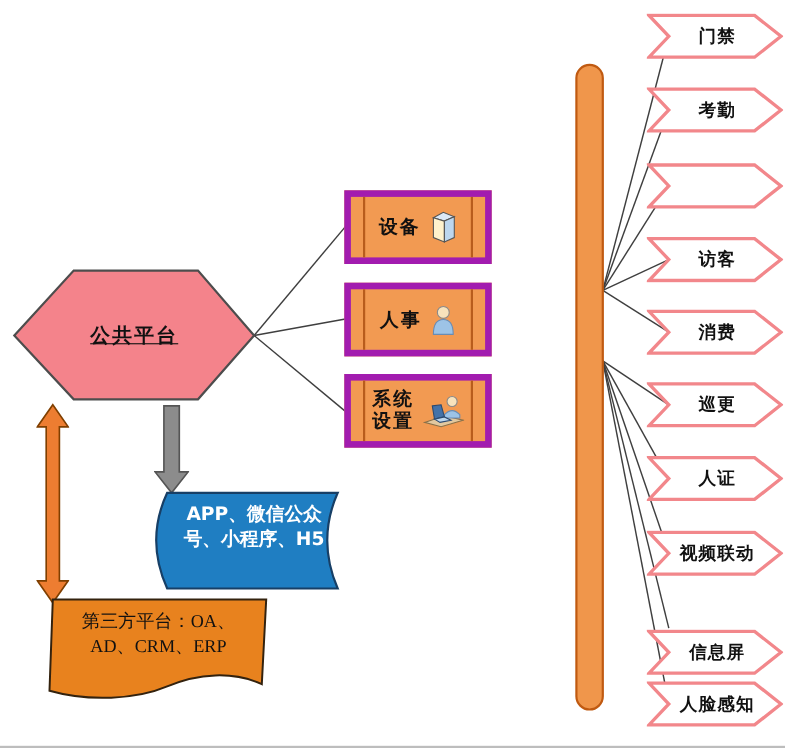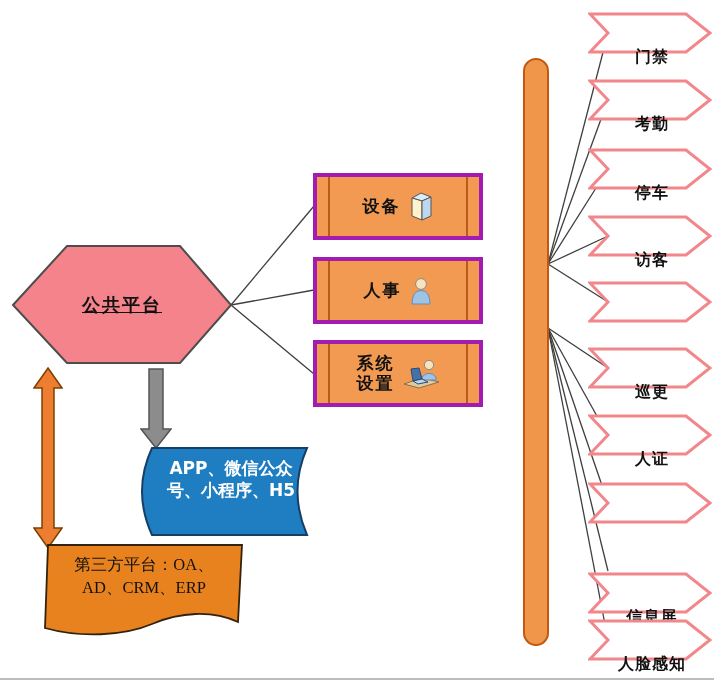--- a/index.html
+++ b/index.html
@@ -13,39 +13,39 @@
   
   #connectors{position:absolute;left:0;top:0;z-index:1;}
   
   .hex-label{
     position:absolute;left:10px;top:244px;width:224px;height:122px;z-index:3;
     display:flex;align-items:center;justify-content:center;
     font-weight:bold;font-size:18px;color:#111;letter-spacing:2px;text-decoration:underline;
   }
   
   .module{
-    position:absolute;left:313px;width:170px;height:67px;z-index:2;
-    background:#F29A52;border:4px solid #a21caf;box-sizing:border-box;
+    position:absolute;left:313px;width:134px;height:67px;z-index:2;
+    background:#F29A52;border:6px solid #a21caf;box-sizing:border-box;
     display:flex;align-items:center;justify-content:center;gap:7px;
   }
   .module .sidebar-line{
     position:absolute;top:0;bottom:0;width:2px;background:#B85C1C;
   }
   .module .sidebar-line.left{left:11px;}
   .module .sidebar-line.right{right:11px;}
   .module-label{font-weight:bold;font-size:17px;color:#111;letter-spacing:2px;}
   .module-label.wrap2{width:2.3em;line-height:1.15;text-align:center;}
   
   .service{
     position:absolute;left:588px;width:124px;height:42px;z-index:2;
   }
   .service .service-label{
     position:absolute;left:22px;top:0;width:84px;height:42px;
     display:flex;align-items:center;justify-content:center;
-    font-weight:bold;font-size:16px;color:#111;letter-spacing:1px;white-space:nowrap;margin-top:24px;
+    font-weight:bold;font-size:16px;color:#111;letter-spacing:1px;white-space:nowrap;
   }
   
   .bus-bar{
     position:absolute;left:523px;top:58px;width:26px;height:588px;z-index:2;
     background:#F0964B;border:2px solid #C05A11;border-radius:14px;box-sizing:border-box;
   }
   
   .app-banner-label{
     position:absolute;left:156px;top:457px;width:150px;z-index:3;
     text-align:center;font-weight:bold;font-size:17px;line-height:1.3;color:#fff;
@@ -150,49 +150,50 @@
   <div class="service" style="top:79px">
     <svg width="124" height="42">
         <polygon points="2,2 98,2 122,21 98,40 2,40 20,21" fill="#fff" stroke="#F2878B" stroke-width="3"></polygon>
       </svg>
     <span class="service-label">考勤</span>
   </div>
   <div class="service" style="top:148px">
     <svg width="124" height="42">
         <polygon points="2,2 98,2 122,21 98,40 2,40 20,21" fill="#fff" stroke="#F2878B" stroke-width="3"></polygon>
       </svg>
-    <span class="service-label">停车</span>
   </div>
   <div class="service" style="top:215px">
     <svg width="124" height="42">
         <polygon points="2,2 98,2 122,21 98,40 2,40 20,21" fill="#fff" stroke="#F2878B" stroke-width="3"></polygon>
       </svg>
     <span class="service-label">访客</span>
   </div>
   <div class="service" style="top:281px">
     <svg width="124" height="42">
         <polygon points="2,2 98,2 122,21 98,40 2,40 20,21" fill="#fff" stroke="#F2878B" stroke-width="3"></polygon>
       </svg>
+    <span class="service-label">消费</span>
   </div>
   <div class="service" style="top:414px">
     <svg width="124" height="42">
         <polygon points="2,2 98,2 122,21 98,40 2,40 20,21" fill="#fff" stroke="#F2878B" stroke-width="3"></polygon>
       </svg>
     <span class="service-label">人证</span>
   </div>
   <div class="service" style="top:347px">
     <svg width="124" height="42">
         <polygon points="2,2 98,2 122,21 98,40 2,40 20,21" fill="#fff" stroke="#F2878B" stroke-width="3"></polygon>
       </svg>
     <span class="service-label">巡更</span>
   </div>
   <div class="service" style="top:482px">
     <svg width="124" height="42">
         <polygon points="2,2 98,2 122,21 98,40 2,40 20,21" fill="#fff" stroke="#F2878B" stroke-width="3"></polygon>
       </svg>
+    <span class="service-label">视频联动</span>
   </div>
   <div class="service" style="top:572px">
     <svg width="124" height="42">
         <polygon points="2,2 98,2 122,21 98,40 2,40 20,21" fill="#fff" stroke="#F2878B" stroke-width="3"></polygon>
       </svg>
     <span class="service-label">信息屏</span>
   </div>
   <div class="service" style="top:619px">
     <svg width="124" height="42">
         <polygon points="2,2 98,2 122,21 98,40 2,40 20,21" fill="#fff" stroke="#F2878B" stroke-width="3"></polygon>

